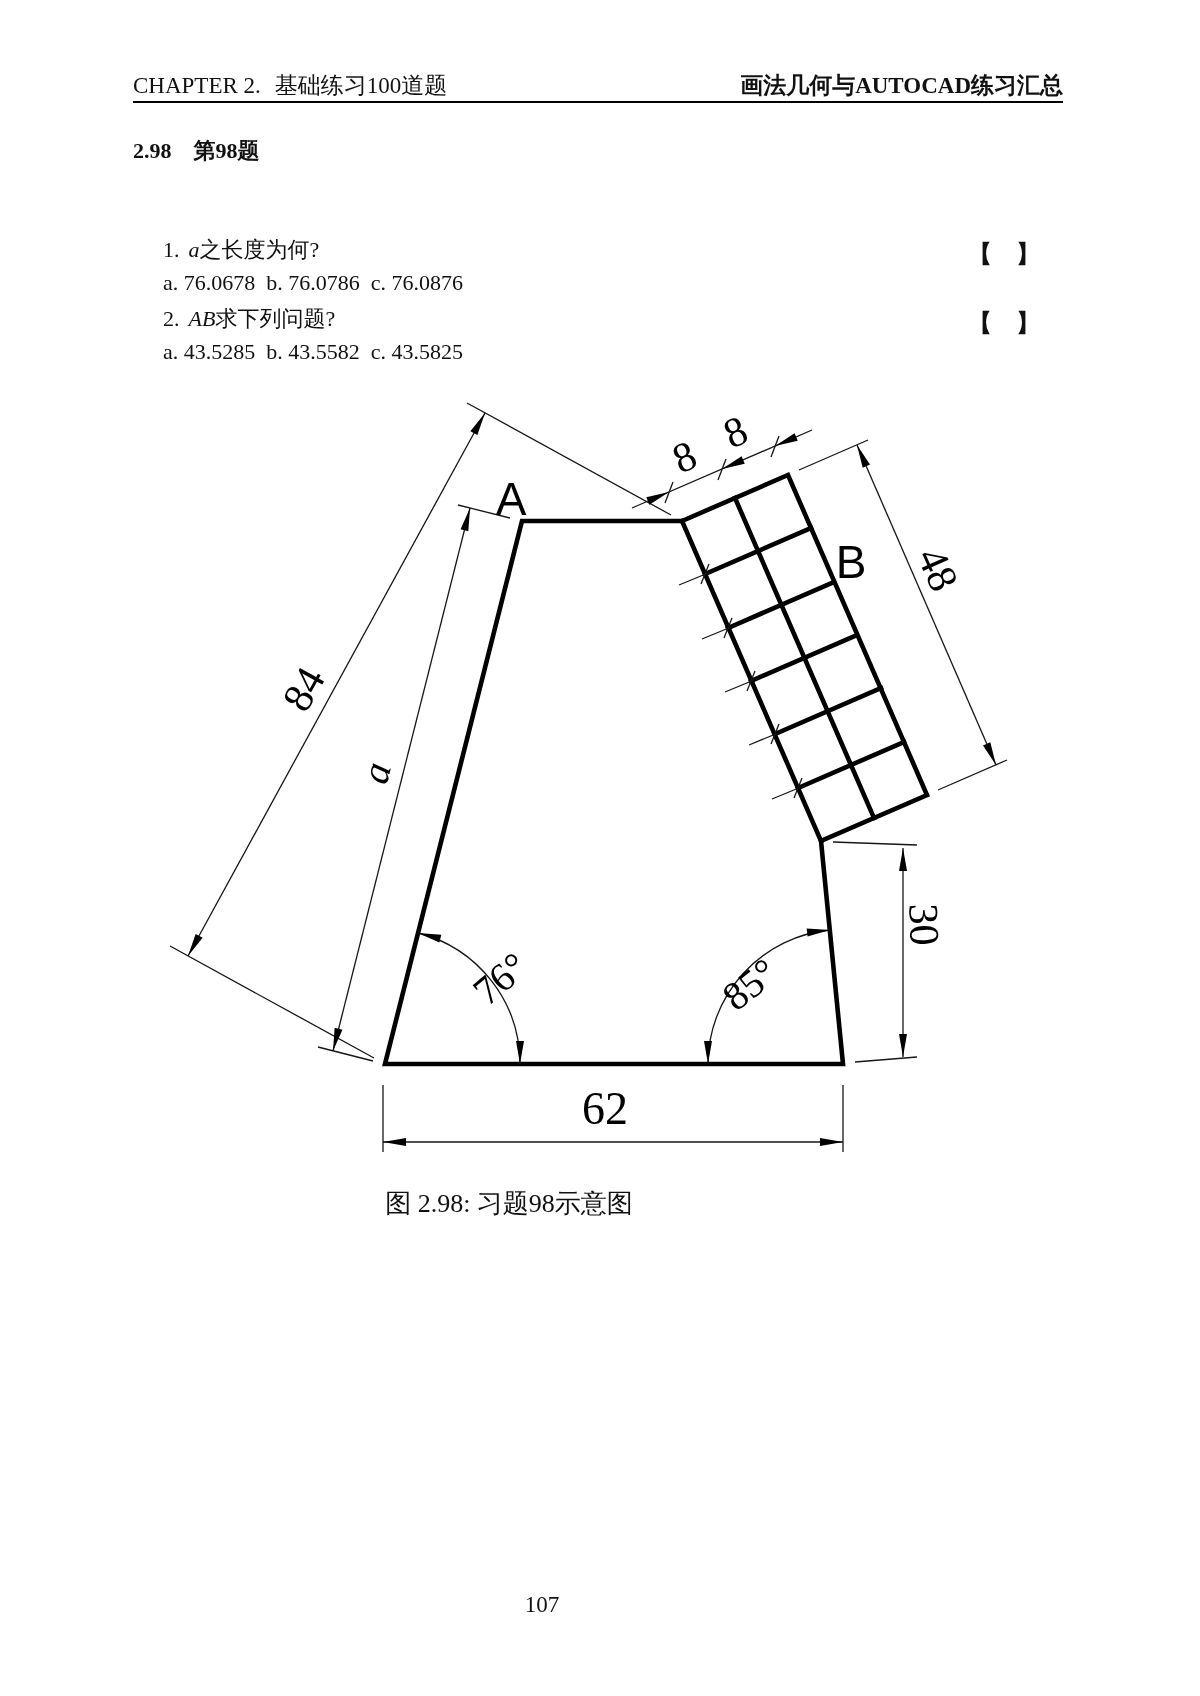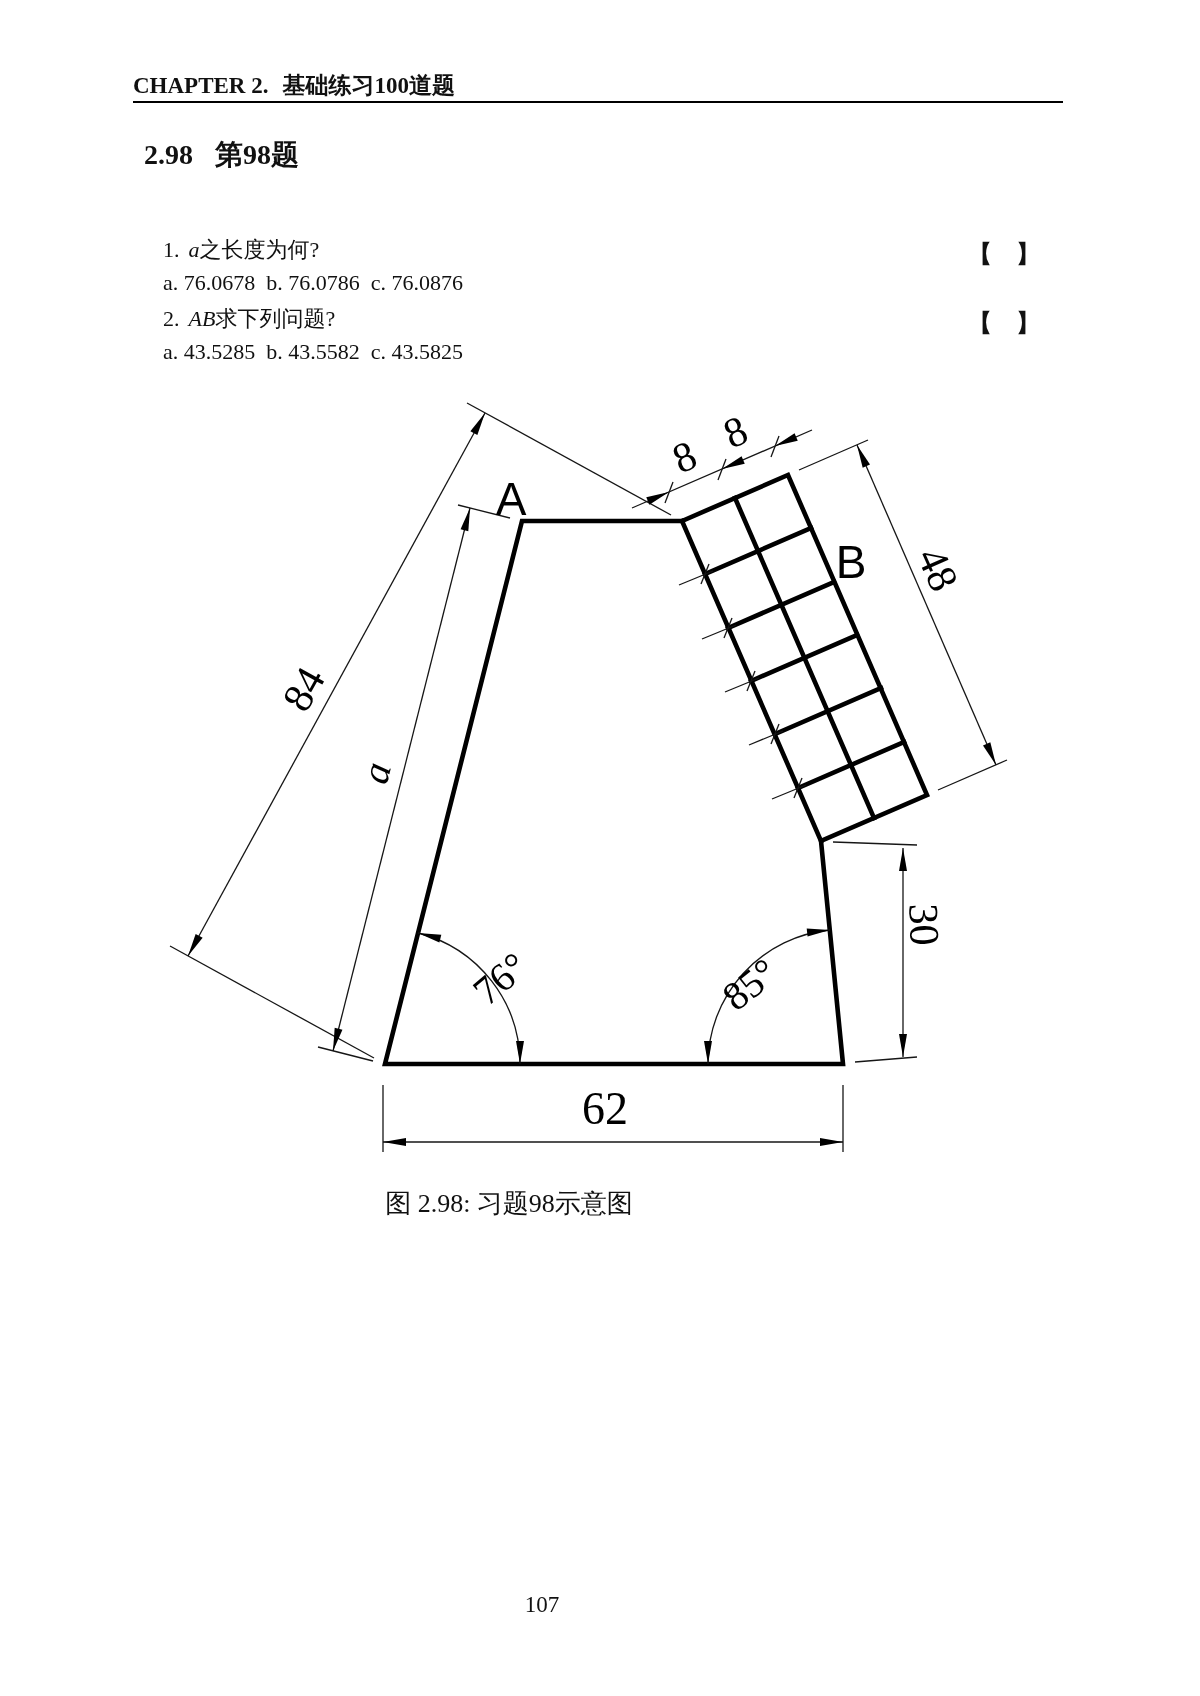--- a/index.html
+++ b/index.html
@@ -1,23 +1,23 @@
 <!DOCTYPE html>
 <html><head>
 <meta charset="utf-8">
 <style>
   html,body{margin:0;padding:0;background:#888;}
   .page{position:relative;width:1200px;height:1696px;background:#ffffff;margin:0 auto;
         font-family:"Liberation Serif", serif;color:#111;overflow:hidden;}
   .abs{position:absolute;}
-  .header-left{left:133px;top:70px;font-size:23px;font-weight:bold;white-space:pre;}
+  .header-left{left:133px;top:70px;font-size:23px;font-weight:normal;white-space:pre;}
   .header-left .cjk{margin-left:14px;}
   .header-right{right:137px;top:70px;font-size:23px;font-weight:bold;}
   .rule{left:133px;top:101px;width:930px;height:2.2px;background:#000;}
-  .section-title{left:144px;top:136px;font-size:28px;font-weight:bold;font-family:Liberation Serif, serif;}
+  .section-title{left:133px;top:136px;font-size:22px;font-weight:bold;font-family:Liberation Serif, serif;}
   .section-title .num{margin-right:22px;}
   .bodyline{left:163px;font-size:22px;white-space:pre;}
   .intro{top:201px;}
   .linkbox{border:1.6px solid #ee0000;padding:0 2px;margin:0 1px;}
   .q1{top:235px;} .a1{top:270px;text-align:center;} .q2{top:304px;} .a2{top:339px;text-align:right;}
   .qnum{margin-right:9px;}
   .qvar{font-style:italic;font-family:"Liberation Serif",serif;}
   .bracket{right:160px;font-size:24px;font-weight:bold;}
   .b1{top:238px;} .b2{top:307px;}
   .caption{left:0;top:1186px;width:1018px;text-align:center;font-size:26px;}
@@ -25,20 +25,21 @@
   #fig{position:absolute;left:0;top:0;width:1200px;height:1696px;}
   .thick{stroke:#000;stroke-width:4.6;fill:none;stroke-linecap:square;}
   .thin{stroke:#161616;stroke-width:1.3;fill:none;}
 </style>
 </head>
 <body>
 
 <div class="page">
 
   <div class="abs header-left"><span>CHAPTER 2.</span><span class="cjk">基础练习100道题</span></div>
+  <div class="abs header-right">画法几何与AUTOCAD练习汇总</div>
   <div class="abs rule"></div>
 
   <div class="abs section-title"><span class="num">2.98</span><span>第98题</span></div>
 
 
   <div class="abs bodyline q1"><span class="qnum">1.</span><span class="qvar">a</span><span>之长度为何?</span></div>
   <div class="abs bracket b1">【　】</div>
   <div class="abs bodyline a1">a. 76.0678  b. 76.0786  c. 76.0876</div>
 
   <div class="abs bodyline q2"><span class="qnum">2.</span><span class="qvar">AB</span><span>求下列问题?</span></div>

